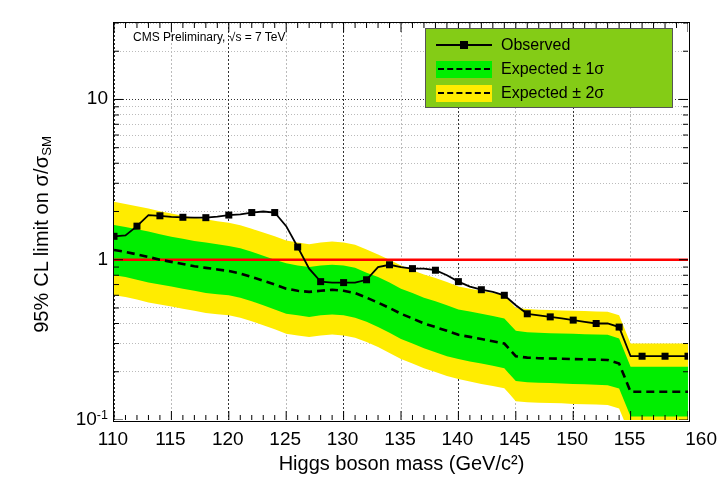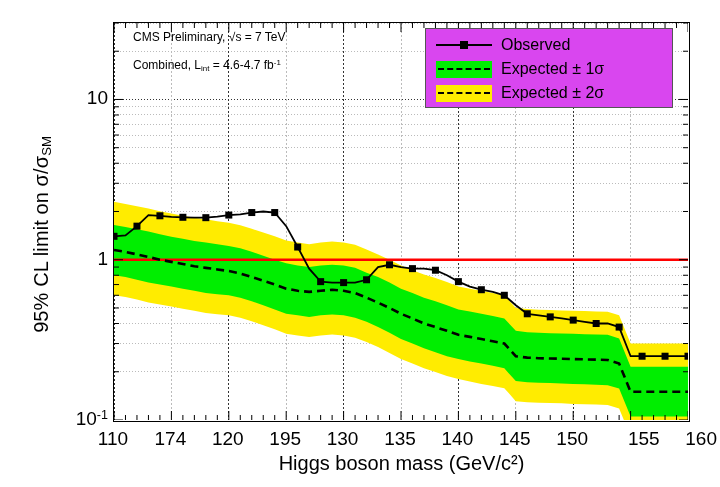--- a/index.html
+++ b/index.html
@@ -18,21 +18,21 @@
        width:60px;transform:translateY(-50%);}
   .ytickwrap{position:absolute;left:40px;top:0;width:68px;height:487px;}
   .xtick{position:absolute;top:428px;font-size:19px;text-align:center;
        width:60px;transform:translateX(-50%);}
   .hdr{position:absolute;font-size:12px;white-space:nowrap;}
   .hdr1{left:133px;top:30px;}
   .hdr2{left:133px;top:58px;}
   sub{font-size:.66em;vertical-align:-.28em;}
   sup{font-size:.66em;vertical-align:.48em;}
   .legend{position:absolute;left:425px;top:28px;width:248px;height:80px;
-       border:1px solid #555;background:#d946ef;box-sizing:border-box;
+       border:1px solid #555;background:#84cc16;box-sizing:border-box;
        padding:4px 0 0 0;}
   .lgrow{display:flex;align-items:center;height:24px;padding-left:10px;}
   .lgtxt{font-size:16px;margin-left:9px;white-space:nowrap;}
   .sw{width:56px;height:17px;position:relative;flex:0 0 56px;}
   .sw-green{background:#00ee00;}
   .sw-yellow{background:#ffec00;}
   .sw .dash{position:absolute;left:2px;right:2px;top:7px;height:0;
        border-top:2px dashed #000;}
   .sw-obs{height:14px;}
   .sw-obs .ln{position:absolute;left:0;right:0;top:6px;height:2px;background:#000;}
@@ -260,37 +260,34 @@
         <line x1="574" y1="76.46663955702991" x2="565" y2="76.46663955702991" stroke="#000" stroke-width="1"></line>
         <line x1="0" y1="28.22156150487558" x2="5" y2="28.22156150487558" stroke="#000" stroke-width="1"></line>
         <line x1="574" y1="28.22156150487558" x2="569" y2="28.22156150487558" stroke="#000" stroke-width="1"></line>
         <line x1="0" y1="0" x2="5" y2="0" stroke="#000" stroke-width="1"></line>
         <line x1="574" y1="0" x2="569" y2="0" stroke="#000" stroke-width="1"></line>
       </svg>
   </div>
 
   <div id="xticks">
       <div class="xtick" style="left: 113px;">110</div>
-      <div class="xtick" style="left: 170.4px;">174</div>
+      <div class="xtick" style="left: 170.4px;">115</div>
       <div class="xtick" style="left: 227.8px;">120</div>
-      <div class="xtick" style="left: 285.2px;">195</div>
+      <div class="xtick" style="left: 285.2px;">125</div>
       <div class="xtick" style="left: 342.6px;">130</div>
       <div class="xtick" style="left: 400px;">135</div>
       <div class="xtick" style="left: 457.4px;">140</div>
       <div class="xtick" style="left: 514.8px;">145</div>
       <div class="xtick" style="left: 572.2px;">150</div>
-      <div class="xtick" style="left: 629.6px; text-align: right;">155</div>
+      <div class="xtick" style="left: 629.6px;">155</div>
       <div class="xtick" style="left: 687px; text-align: right;">160</div>
     </div>
 
   <div class="hdr hdr1">
     <span>CMS Preliminary, </span><span>√s = 7 TeV</span>
-  </div>
-  <div class="hdr hdr2">
-    <span>Combined, L</span><sub>int</sub><span> = 4.6-4.7 fb</span><sup>-1</sup>
   </div>
 
   <div class="legend">
     <div class="lgrow">
       <div class="sw sw-obs">
         <div class="ln"></div>
           <div class="mk"></div>
       </div>
       <div class="lgtxt">Observed</div>
     </div>

